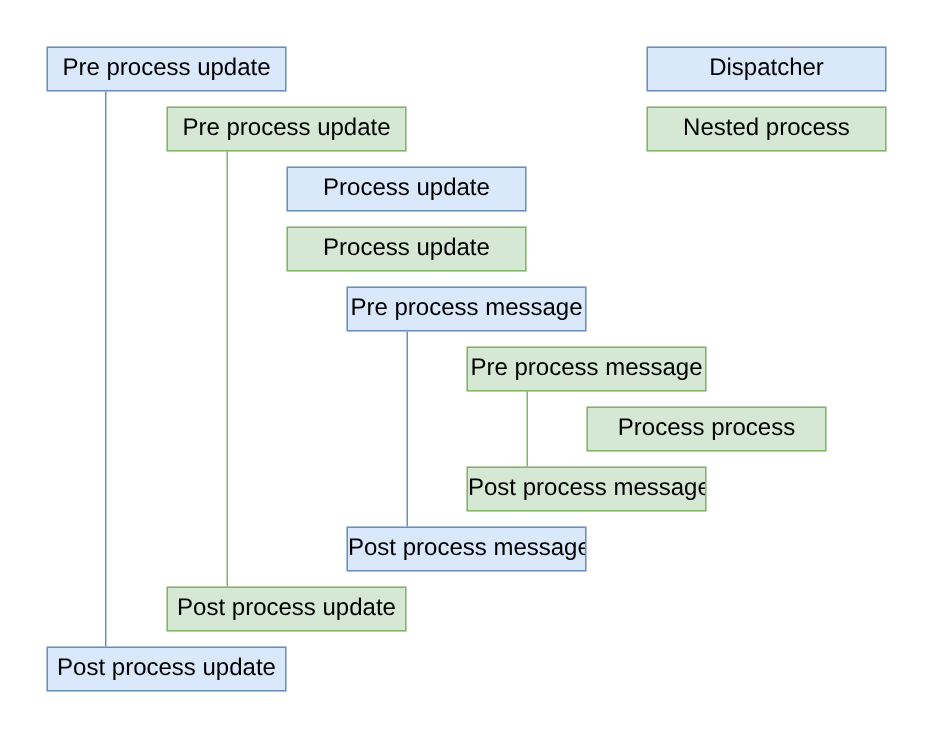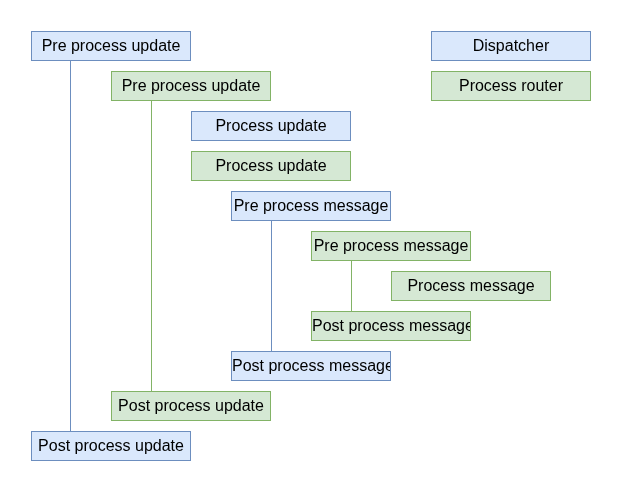--- a/index.html
+++ b/index.html
@@ -54,29 +54,29 @@
 <body>
 
 <div id="canvas">
   <div id="nodes-layer">
       <div class="node dispatcher" style="left: 31px; top: 31px; width: 160px; height: 30px; line-height: 28px;">Pre process update</div>
       <div class="node nested" style="left: 111px; top: 71px; width: 160px; height: 30px; line-height: 28px;">Pre process update</div>
       <div class="node dispatcher" style="left: 191px; top: 111px; width: 160px; height: 30px; line-height: 28px;">Process update</div>
       <div class="node nested" style="left: 191px; top: 151px; width: 160px; height: 30px; line-height: 28px;">Process update</div>
       <div class="node dispatcher" style="left: 231px; top: 191px; width: 160px; height: 30px; line-height: 28px;">Pre process message</div>
       <div class="node nested" style="left: 311px; top: 231px; width: 160px; height: 30px; line-height: 28px;">Pre process message</div>
-      <div class="node nested" style="left: 391px; top: 271px; width: 160px; height: 30px; line-height: 28px;">Process message</div>
+      <div class="node nested" style="left: 391px; top: 271px; width: 160px; height: 30px; line-height: 28px;">Process process</div>
       <div class="node nested" style="left: 311px; top: 311px; width: 160px; height: 30px; line-height: 28px;">Post process message</div>
       <div class="node dispatcher" style="left: 231px; top: 351px; width: 160px; height: 30px; line-height: 28px;">Post process message</div>
       <div class="node nested" style="left: 111px; top: 391px; width: 160px; height: 30px; line-height: 28px;">Post process update</div>
       <div class="node dispatcher" style="left: 31px; top: 431px; width: 160px; height: 30px; line-height: 28px;">Post process update</div>
     </div>
   <div id="edges-layer">
       <div class="edge dispatcher" style="left: 70px; top: 61px; height: 370px;"></div>
       <div class="edge nested" style="left: 151px; top: 101px; height: 290px;"></div>
       <div class="edge dispatcher" style="left: 271px; top: 221px; height: 130px;"></div>
       <div class="edge nested" style="left: 351px; top: 261px; height: 50px;"></div>
     </div>
   <div id="legend-layer">
       <div class="node dispatcher" style="left: 431px; top: 31px; width: 160px; height: 30px; line-height: 28px; text-align: center;">Dispatcher</div>
-      <div class="node nested" style="left: 431px; top: 71px; width: 160px; height: 30px; line-height: 28px;">Process router</div>
+      <div class="node nested" style="left: 431px; top: 71px; width: 160px; height: 30px; line-height: 28px;">Nested process</div>
     </div>
 </div>
 
 </body></html>

